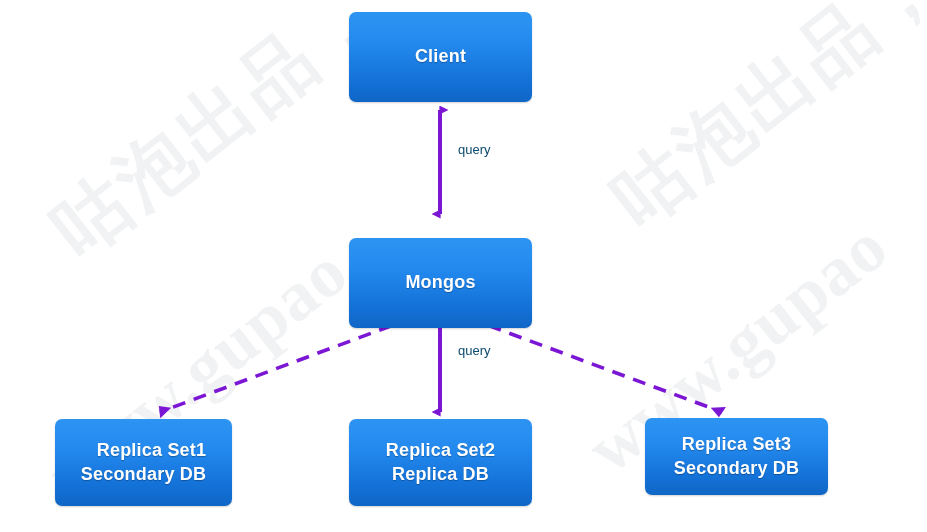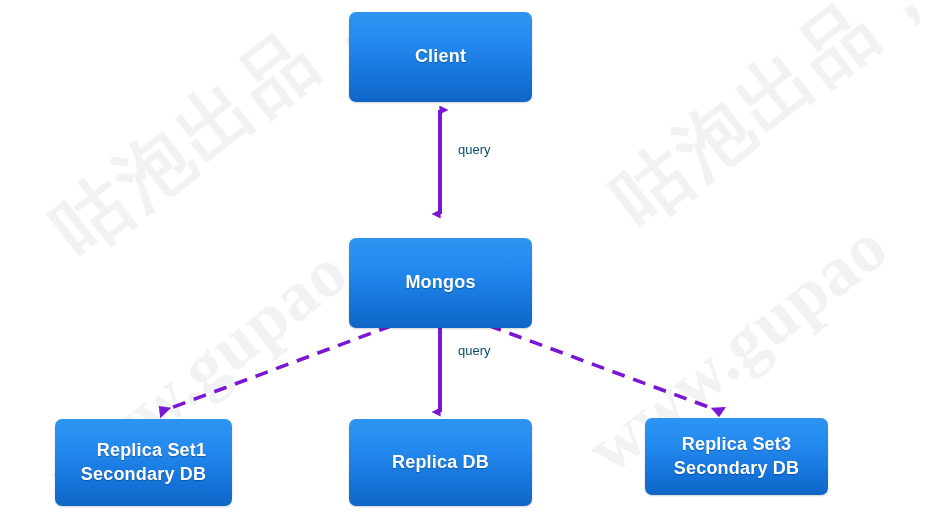--- a/index.html
+++ b/index.html
@@ -157,20 +157,21 @@
 
   <div class="node" id="node-replica1">
     <span>
       <span class="node-label">Replica Set1</span>
       <span class="node-label">Secondary DB</span>
     </span>
   </div>
 
   <div class="node" id="node-replica2">
     <span>
+      <span class="node-label">Replica Set2</span>
       <span class="node-label">Replica DB</span>
     </span>
   </div>
 
   <div class="node" id="node-replica3">
     <span>
       <span class="node-label">Replica Set3</span>
       <span class="node-label">Secondary DB</span>
     </span>
   </div>

